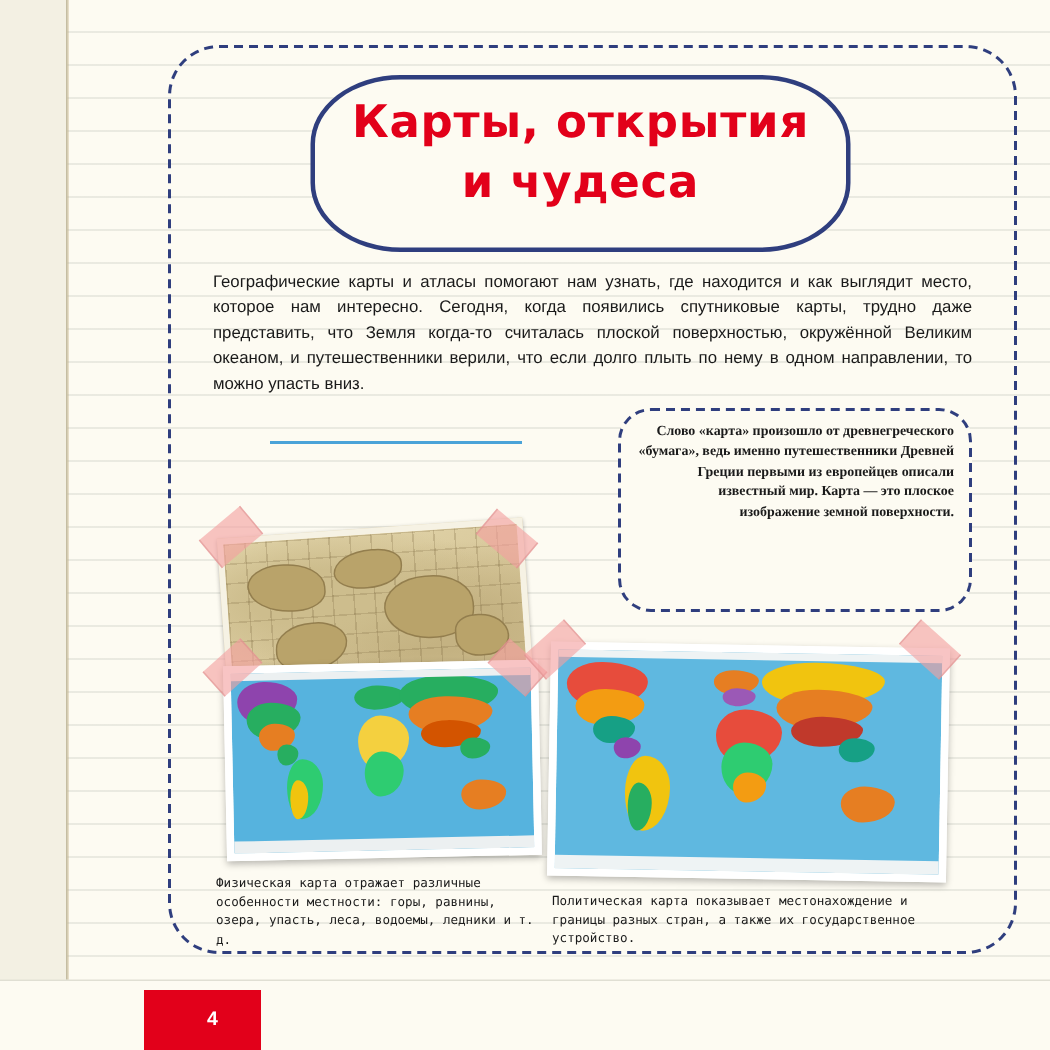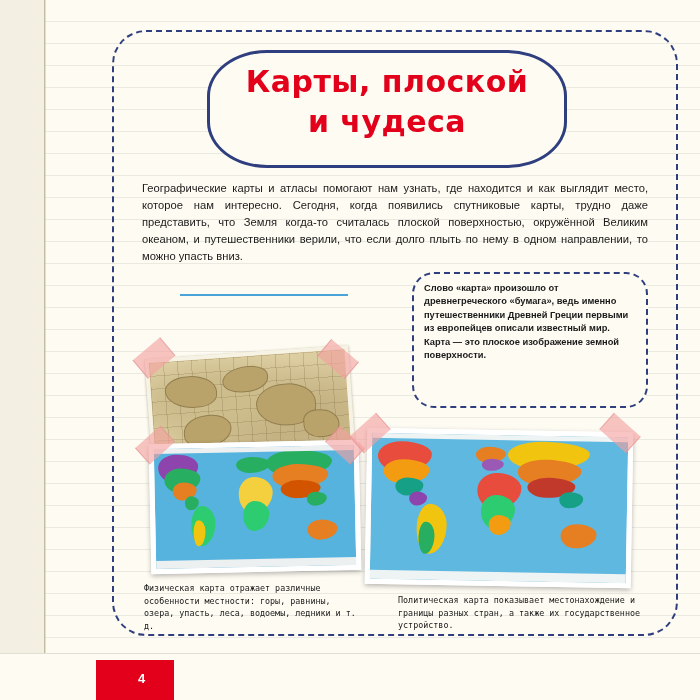--- a/index.html
+++ b/index.html
@@ -164,22 +164,23 @@
     box-sizing: border-box;
     background: #fdfbf2;
   }
   .callout-text {
     position: absolute;
     left: 312px; top: 252px;
     width: 212px;
     font-size: 9.3px;
     line-height: 13.4px;
     color: #1a1a1a;
-    text-align: left;
+    text-align: right;
     font-weight: bold;
+    font-family: Liberation Serif, serif;
   }
 
   
   .tape {
     position: absolute;
     background: rgba(244,160,160,0.62);
     border-left: 1px solid rgba(220,140,140,0.5);
     border-right: 1px solid rgba(220,140,140,0.5);
     z-index: 6;
   }
@@ -242,38 +243,38 @@
 
   
   .caption {
     position: absolute;
     font-size: 8.4px;
     line-height: 12.6px;
     color: #1a1a1a;
     font-family: "DejaVu Sans Mono", monospace;
   }
   .cap-left { left: 32px; top: 552px; width: 212px; }
-  .cap-right { left: 256px; top: 564px; width: 250px; margin-left: 30px; }
+  .cap-right { left: 256px; top: 564px; width: 250px; }
 </style>
 </head>
 <body>
 
 <div class="page">
 
   <div class="ruled"></div>
   <div class="left-margin"></div>
   <div class="left-margin-inner"></div>
 
   <div class="dash-frame"></div>
 
   <div class="content">
 
     <div class="title-box"></div>
     <div class="title-text">
-      <span>Карты, плоской</span>
+      <span>Карты, открытия</span>
       <span class="l2">и чудеса</span>
     </div>
 
     <div class="intro">Географические карты и атласы помогают нам узнать, где находится и как выглядит место, которое нам интересно. Сегодня, когда появились спутниковые карты, трудно даже представить, что Земля когда-то считалась плоской поверхностью, окружённой Великим океаном, и путешественники верили, что если долго плыть по нему в одном направлении, то можно упасть вниз.</div>
 
     <div class="section-underline"></div>
 
 
     <div class="callout"></div>
     <div class="callout-text">Слово «карта» произошло от древнегреческого «бумага», ведь именно путешественники Древней Греции первыми из европейцев описали известный мир. Карта — это плоское изображение земной поверхности.</div>

